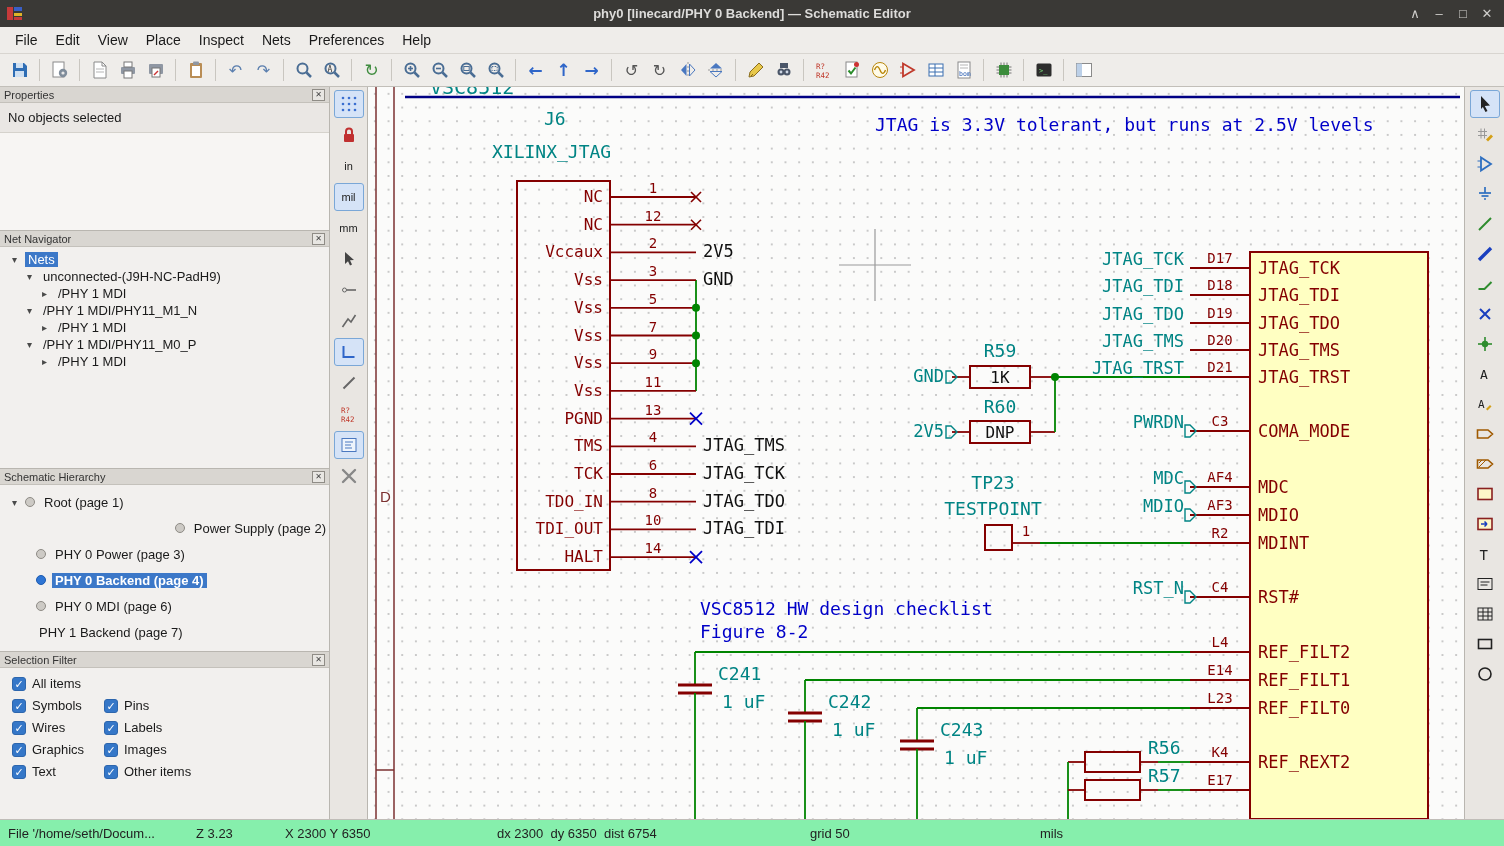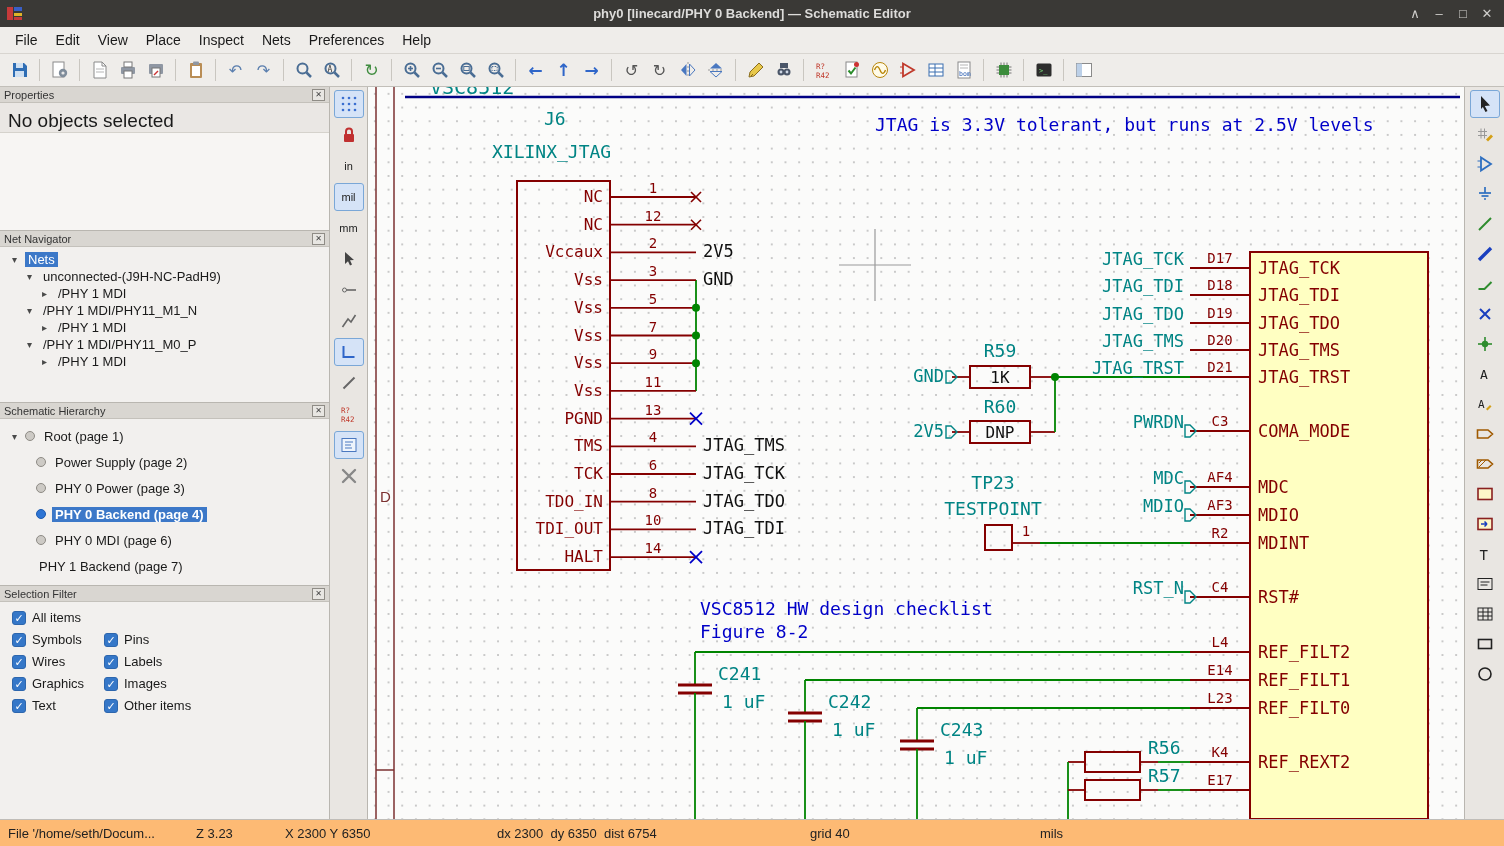--- a/index.html
+++ b/index.html
@@ -22,21 +22,21 @@
 .g{font-family:"DejaVu Sans",sans-serif;font-size:16px;color:#5b7fae}
 .gb{font-weight:bold;font-size:17px;color:#2f66c9}
 .gr{color:#555}
 .gg{color:#3f8c3f;font-size:17px}
 
 .main{display:flex;height:732px}
 .leftcol{width:330px;display:flex;flex-direction:column;background:#f0eeeb;border-right:1px solid #b9b6b0}
 .dockpanel{display:flex;flex-direction:column;overflow:hidden;border-bottom:1px solid #b9b6b0}
 .panel-title{height:16px;background:#d9d6d1;border-bottom:1px solid #c4c1bb;display:flex;align-items:center;padding:0 4px;font-size:11px;color:#333;flex:none}
 .panel-close{margin-left:auto;width:13px;height:12px;border:1px solid #8f8c86;background:#e8e6e2;font-size:8px;line-height:10px;text-align:center;color:#444}
-.props-head{height:30px;background:#eae7e4;border-bottom:1px solid #d5d2cc;padding:7px 8px;font-size:19px}
+.props-head{height:30px;background:#eae7e4;border-bottom:1px solid #d5d2cc;padding:7px 8px;font-size:13px}
 .props-body{flex:1;background:#f7f5f3}
 .treebody{flex:1;background:#f2f0ee;padding:4px 0 0 6px;overflow:hidden}
 .nrow,.hrow{display:flex;align-items:center;height:17px;white-space:nowrap;font-size:13px}
 .hrow{height:26px}
 .arr,.exp{width:13px;font-size:10px;color:#4a4a4a;flex:none}
 .tlabel{padding:0 3px}
 .nrow.selected .tlabel{background:#3c78c8;color:#fff}
 .hdot{width:10px;height:10px;border-radius:50%;background:#cdcac5;border:1px solid #8e8b85;margin-right:6px;flex:none}
 .hrow.selected .hdot{background:#2e75d4;border-color:#1d5bb0}
 .hrow.selected .tlabel{background:#3c78c8;color:#fff;font-weight:bold}
@@ -69,21 +69,21 @@
 .wire{stroke:#008400;stroke-width:1.8;fill:none}
 .plate{stroke:#840000;stroke-width:3}
 .junc{fill:#008400}
 .ncx{stroke:#840000;stroke-width:1.6}
 .ncxb{stroke:#0000c8;stroke-width:1.8}
 .tealtag{stroke:#008484;stroke-width:1.4;fill:none}
 .sheet{stroke:#7b3030;stroke-width:1.5}
 .blueline{stroke:#000084;stroke-width:2.4}
 .cross{stroke:#9a9a9a;stroke-width:1.2}
 
-.statusbar{height:27px;background:#fdba74;border-top:1px solid #c0bdb8;position:relative;font-size:13px;color:#222}
+.statusbar{height:27px;background:#86efac;border-top:1px solid #c0bdb8;position:relative;font-size:13px;color:#222}
 .statusbar span{position:absolute;top:6px;white-space:pre}
 .s1{left:8px}.s2{left:196px}.s3{left:285px}.s4{left:497px}.s5{left:810px}.s6{left:1040px}
 </style>
 </head>
 <body>
 
 <div class="titlebar">
   <svg class="appicon" width="17" height="17">
       <rect x="1" y="2" width="6" height="13" fill="#c73a3a"></rect>
       <rect x="8" y="2" width="8" height="4" fill="#3a5fc7"></rect>
@@ -328,21 +328,21 @@
 
     <div class="dockpanel" style="height:144px">
       <div class="panel-title">
           <span>Properties</span>
           <span class="panel-close">✕</span>
         </div>
       <div class="props-head">No objects selected</div>
       <div class="props-body"></div>
     </div>
 
-    <div class="dockpanel" style="height:172px">
+    <div class="dockpanel" style="height:238px">
       <div class="panel-title">
           <span>Net Navigator</span>
           <span class="panel-close">✕</span>
         </div>
       <div class="treebody">
 
       <div class="nrow selected" style="padding-left: 6px;">
           <span class="arr">▾</span>
 
           <span class="tlabel">Nets</span>
@@ -385,21 +385,21 @@
           <span>Schematic Hierarchy</span>
           <span class="panel-close">✕</span>
         </div>
       <div class="treebody">
 
       <div class="hrow" style="padding-left: 6px;">
           <span class="exp">▾</span>
           <span class="hdot"></span>
           <span class="tlabel">Root (page 1)</span>
         </div>
-          <div class="hrow" style="padding-left: 30px;">
+          <div class="hrow" style="padding-left: 30px; justify-content: flex-end;">
 
           <span class="hdot"></span>
           <span class="tlabel">Power Supply (page 2)</span>
         </div>
           <div class="hrow" style="padding-left: 30px;">
 
           <span class="hdot"></span>
           <span class="tlabel">PHY 0 Power (page 3)</span>
         </div>
           <div class="hrow selected" style="padding-left: 30px;">
@@ -1005,15 +1005,15 @@
         </svg>
       </div>
   </div>
 </div>
 
 <div class="statusbar">
   <span class="s1">File '/home/seth/Docum...</span>
   <span class="s2">Z 3.23</span>
   <span class="s3">X 2300 Y 6350</span>
   <span class="s4">dx 2300  dy 6350  dist 6754</span>
-  <span class="s5">grid 40</span>
+  <span class="s5">grid 50</span>
   <span class="s6">mils</span>
 </div>
 
 </body></html>

